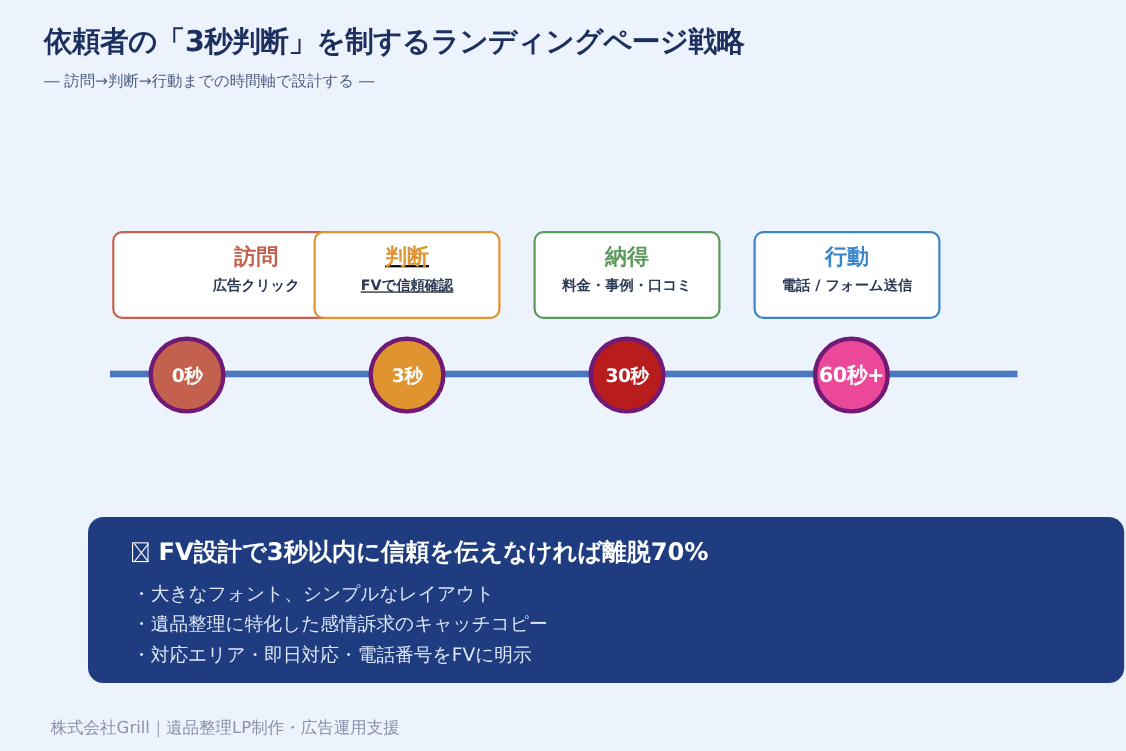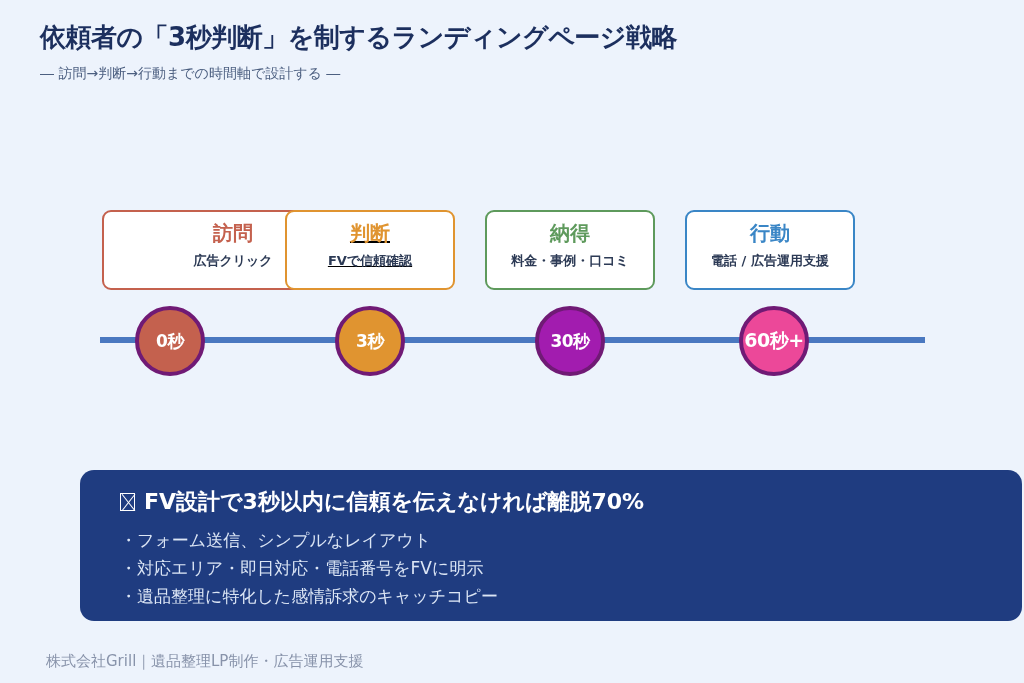--- a/index.html
+++ b/index.html
@@ -69,35 +69,35 @@
 <div class="card" style="left:285px;border-color:#e09430;text-decoration:underline;">
   <div class="label" style="color:#e09430;">判断</div>
   <div class="desc">FVで信頼確認</div>
 </div>
 <div class="card" style="left:485px;border-color:#5e9a5c;">
   <div class="label" style="color:#5e9a5c;">納得</div>
   <div class="desc">料金・事例・口コミ</div>
 </div>
 <div class="card" style="left:685px;border-color:#3a86c6;">
   <div class="label" style="color:#3a86c6;">行動</div>
-  <div class="desc">電話 / 広告運用支援</div>
+  <div class="desc">電話 / フォーム送信</div>
 </div>
 
 <div class="timeline"></div>
 
 <div class="node" style="left:135px;background:#c4614e;">0秒</div>
 <div class="node" style="left:335px;background:#e09430;">3秒</div>
-<div class="node" style="left:535px;background:#a21caf;">30秒</div>
+<div class="node" style="left:535px;background:#b91c1c;">30秒</div>
 <div class="node" style="left:739px;background:#ec4899;font-size:19px;">60秒+</div>
 
 <div class="panel">
   <div class="ptitle">
     <span class="icon"></span>
     <span>FV設計で3秒以内に信頼を伝えなければ離脱70%</span>
   </div>
   <ul>
-    <li>・フォーム送信、シンプルなレイアウト</li>
+    <li>・大きなフォント、シンプルなレイアウト</li>
+    <li>・遺品整理に特化した感情訴求のキャッチコピー</li>
     <li>・対応エリア・即日対応・電話番号をFVに明示</li>
-    <li>・遺品整理に特化した感情訴求のキャッチコピー</li>
   </ul>
 </div>
 
 <div class="footer">株式会社Grill｜遺品整理LP制作・広告運用支援</div>
 
 </body></html>

